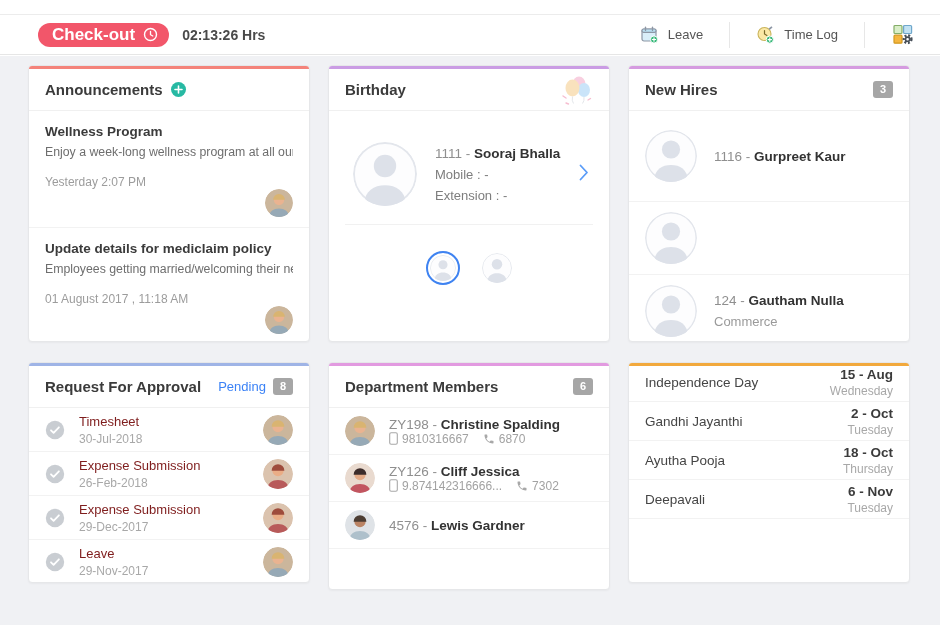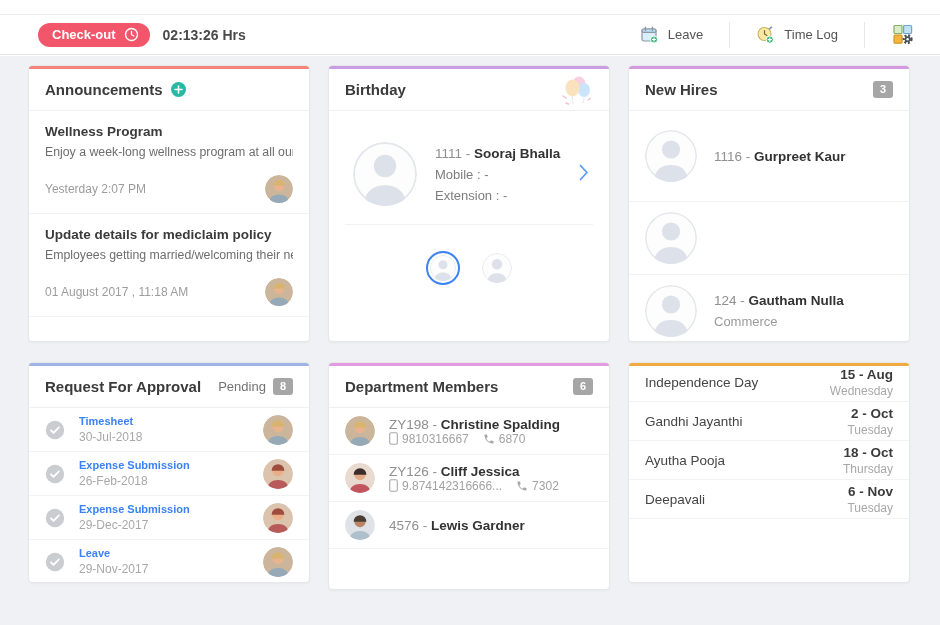--- a/index.html
+++ b/index.html
@@ -5,21 +5,21 @@
   * { margin:0; padding:0; box-sizing:border-box; }
   html,body { width:940px; height:625px; }
   body { font-family:"Liberation Sans", sans-serif; background:#ffffff; position:relative; overflow:hidden; }
 
   
   .topbar { position:absolute; top:14px; left:0; right:0; height:41px; background:#fff;
             border-top:1px solid #ececec; border-bottom:1px solid #e6e6e6;
             display:flex; align-items:center; }
   .checkout-pill { margin-left:38px; background:#f2566a; color:#fff; border:none; border-radius:14px;
                    height:24px; padding:0 11px 0 14px; display:flex; align-items:center; gap:8px;
-                   font-size:13px; font-weight:700; font-family:inherit; cursor:pointer; }
+                   font-size:17px; font-weight:700; font-family:inherit; cursor:pointer; }
   .timer { margin-left:13px; font-size:14px; font-weight:700; color:#4a4a4a; }
   .tb-right { margin-left:auto; display:flex; align-items:center; height:100%; }
   .tb-item { display:flex; align-items:center; gap:9px; padding:0 26px; height:26px;
              font-size:13px; color:#555; cursor:pointer; background:none; border:none; font-family:inherit; }
   .tb-sep { width:1px; height:26px; background:#e7e7e7; }
 
   
   .board { position:absolute; top:56px; left:0; right:0; bottom:0; background:#f0f1f4; }
 
   .card { position:absolute; background:#fff; border:1px solid #e6e7e9; border-radius:4px;
@@ -45,21 +45,21 @@
   .pa-darkw   { --abg:#e9dacf; --ahair:#3c2c2a; --askin:#e4aa86; --ashirt:#c25560; }
   .pa-man2    { --abg:#dfe3e7; --ahair:#4c3d33; --askin:#bb8465; --ashirt:#aec0cb; }
 
   .plus-circle { width:15px; height:15px; border-radius:50%; background:#27b9a3; margin-left:8px;
                  display:flex; align-items:center; justify-content:center; cursor:pointer; }
 
   
   .an-item { margin:0; padding:13px 16px 10px 16px; border-bottom:1px solid #f2f2f2; position:relative; cursor:pointer; }
   .an-title { font-size:13.5px; font-weight:700; color:#3b3b3b; }
   .an-desc { font-size:12.3px; color:#6e6e6e; margin-top:6px; white-space:nowrap; overflow:hidden; }
-  .an-foot { margin-top:16px; display:flex; align-items:center; }
+  .an-foot { margin-top:16px; display:flex; align-items:flex-start;flex-direction:column; }
   .an-time { font-size:12px; color:#9c9c9c; }
   .an-foot .av { margin-left:auto; }
 
   
   .bd-person { margin:12px 16px; padding:19px 0 18px 8px; display:flex; align-items:center;
                border-bottom:1px solid #f1f1f1; }
   .bd-info { margin-left:18px; }
   .bd-line1 { font-size:13.5px; }
   .gid { color:#8f8f8f; } .gsep { color:#8f8f8f; white-space:pre; } .gname { color:#333; font-weight:700; }
   .bd-sub { font-size:13px; color:#7d7d7d; margin-top:6px; }
@@ -69,25 +69,25 @@
   .mini-wrap.sel { border:2px solid #3f83f1; padding:2px; background:#fff; }
 
   
   .nh-item { display:flex; align-items:center; padding:10px 16px; border-bottom:1px solid #f2f2f2; cursor:pointer; }
   .nh-item.first { padding:19px 16px; }
   .nh-text { margin-left:17px; font-size:13.5px; }
   .nh-dept { font-size:13px; color:#9a9a9a; margin-top:6px; }
 
   
   .head-pending { margin-left:auto; display:flex; align-items:center; gap:7px; }
-  .pending-label { font-size:13px; color:#737373; }
+  .pending-label { font-size:13px; color:#3b82f6; }
   .pending-badge { background:#a6a6a6; color:#fff; font-size:11px; font-weight:700; border-radius:3px; padding:2px 7px; line-height:13px; }
   .ap-item { height:44px; display:flex; align-items:center; padding:0 16px; border-bottom:1px solid #f2f2f2; cursor:pointer; }
   .ap-text { margin-left:14px; }
-  .ap-type { font-size:11px; font-weight:700; color:#3b82f6; }
+  .ap-type { font-size:13px; font-weight:400; color:#7f1d1d; }
   .ap-date { font-size:12px; color:#a8a8a8; margin-top:3px; }
   .ap-item .av { margin-left:auto; }
 
   
   .dm-item { display:flex; align-items:center; padding:8px 16px; border-bottom:1px solid #f2f2f2; cursor:pointer; min-height:46px; }
   .dm-text { margin-left:14px; font-size:13.5px; }
   .dm-sub { display:flex; align-items:center; gap:4px; font-size:12px; color:#a2a2a2; }
   .dm-sub .gap { width:6px; }
 
   

